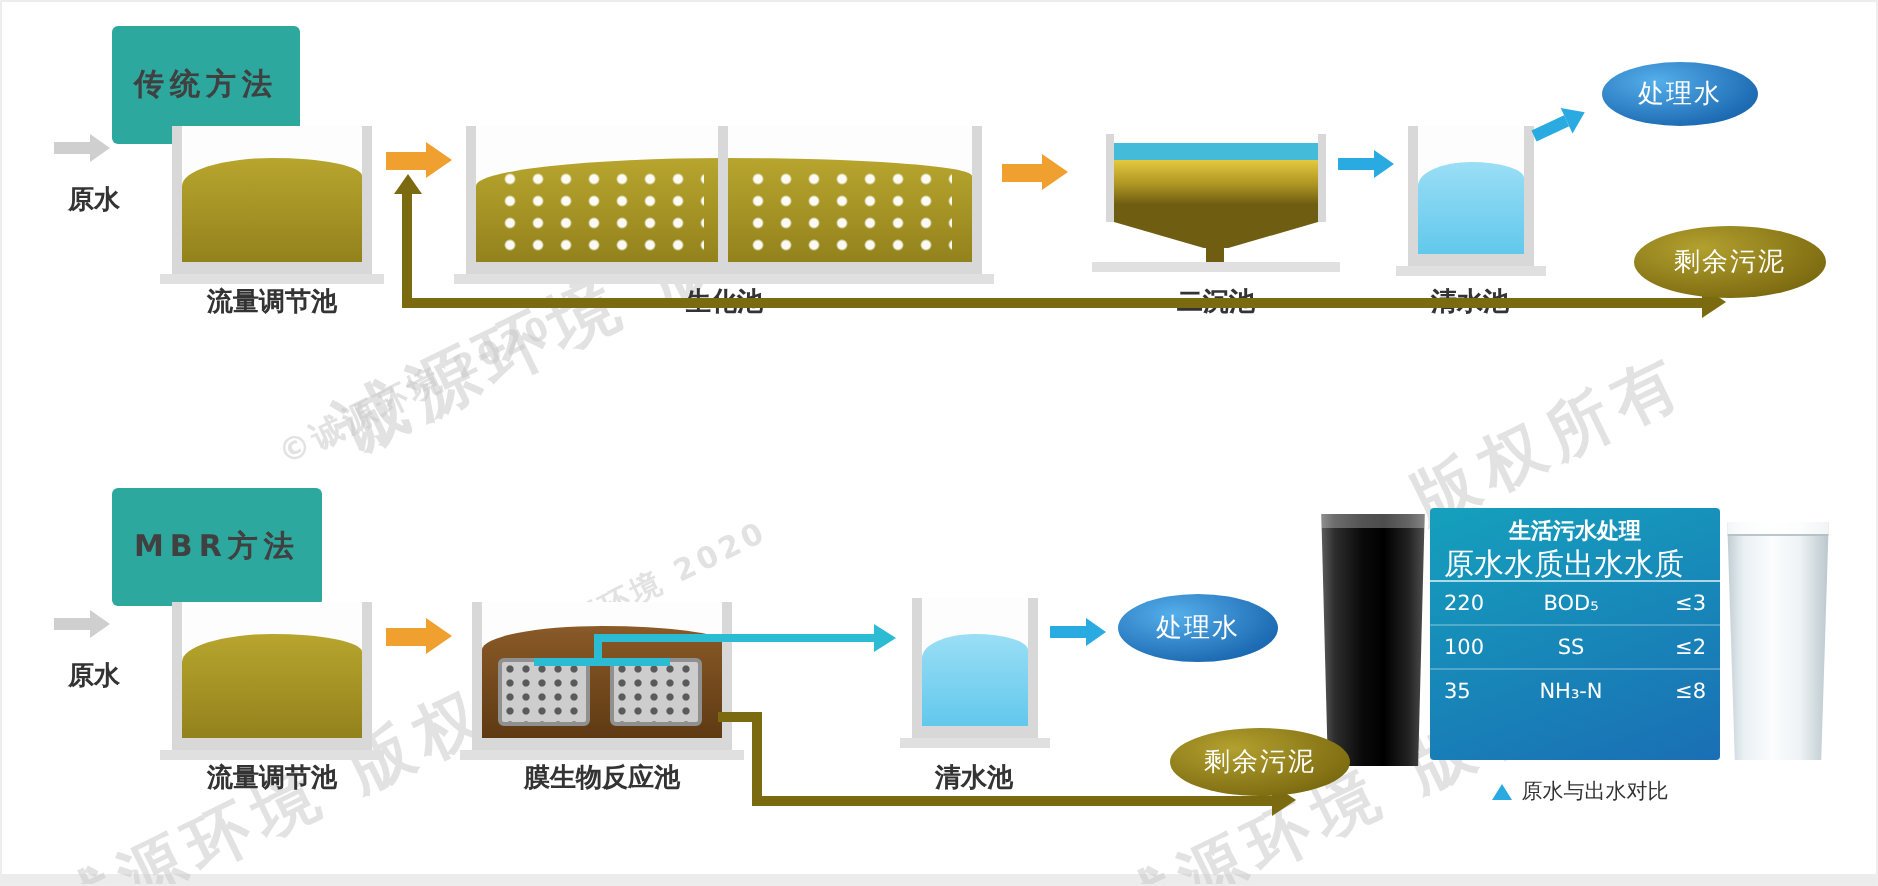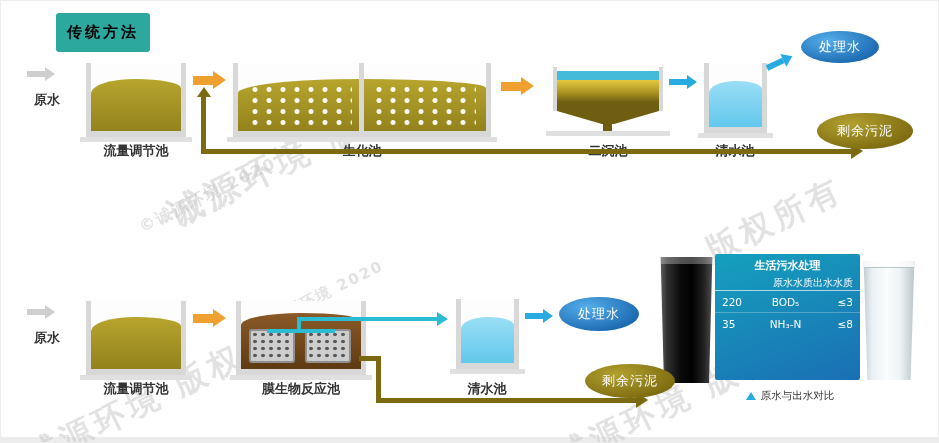--- a/index.html
+++ b/index.html
@@ -14,22 +14,22 @@
   .wm { position:absolute; color:#c7c7c7; opacity:.5; white-space:nowrap; font-weight:bold;
         transform:rotate(-26deg); transform-origin:left top; letter-spacing:5px; z-index:1; }
   .wm1 { left:160px; top:195px; font-size:34px; }
   .wm2 { left:135px; top:218px; font-size:16px; letter-spacing:2px; }
   .wm3 { left:18px;  top:438px; font-size:32px; }
   .wm4 { left:548px; top:438px; font-size:32px; }
   .wm5 { left:698px; top:232px; font-size:32px; }
   .wm6 { left:250px; top:318px; font-size:15px; letter-spacing:2px; }
 
   
-  .badge { position:absolute; background:#2da89e; color:#000000; font-size:15px; font-weight:bold;
-           padding:10px 11px; border-radius:3px; letter-spacing:3px; z-index:2; }
+  .badge { position:absolute; background:#2da89e; color:#404040; font-size:15px; font-weight:bold;
+           padding:20px 11px; border-radius:3px; letter-spacing:3px; z-index:2; }
 
   
   .tank { position:absolute; box-sizing:border-box; background:#fdfdfd; z-index:2;
           border-left:5px solid #d8d8d8; border-right:5px solid #d8d8d8; border-bottom:6px solid #d8d8d8; }
   .liquid { position:absolute; left:0; right:0; bottom:0; }
   .liquid.olive     { background:linear-gradient(180deg,#b7a52e,#93821c); border-radius:50% 50% 0 0 / 14px 9px 0 0; }
   .liquid.lightblue { background:linear-gradient(180deg,#9adef5,#62c8ec); border-radius:50% 50% 0 0 / 12px 8px 0 0; }
   .liquid.brown     { background:linear-gradient(180deg,#8a5a28,#5e3a12); border-radius:50% 50% 0 0 / 12px 8px 0 0; }
   .divider { position:absolute; top:0; bottom:0; left:121px; width:5px; background:#d8d8d8; }
   .bubbles { position:absolute; bottom:3px; height:44px; z-index:3;
@@ -79,22 +79,22 @@
 
   
   .pipe { position:absolute; background:#2bbcd4; z-index:4; }
   .pipe-head { position:absolute; width:0; height:0; z-index:4;
     border-top:7px solid transparent; border-bottom:7px solid transparent; border-left:11px solid #2bbcd4; }
 
   
   .qtable { position:absolute; left:714px; top:253px; width:145px; height:126px; box-sizing:border-box;
     background:linear-gradient(160deg,#15a0bd,#1a6fb4); color:#fff; z-index:3; border-radius:2px; padding:3px 0 0 0; }
   .qtable .title { text-align:center; font-weight:bold; font-size:11px; height:18px; line-height:18px; }
-  .qtable .thead { display:flex; justify-content:flex-end; padding:0 7px; height:15px; line-height:15px;
-    border-bottom:1px solid rgba(255,255,255,.65); font-size:10px; }
+  .qtable .thead { display:flex; justify-content:flex-start; padding:0 7px; height:15px; line-height:15px;
+    border-bottom:1px solid rgba(255,255,255,.65); font-size:15px; }
   .qtable .row { display:flex; align-items:center; height:21px; padding:0 7px; font-size:10.5px;
     border-bottom:1px solid rgba(255,255,255,.25); }
   .qtable .row:last-child { border-bottom:none; }
   .qtable .cin   { width:30px; text-align:left; }
   .qtable .cparam{ flex:1; text-align:center; }
   .qtable .cout  { width:34px; text-align:right; }
 
   
   .glass { position:absolute; z-index:2; }
   .glass.dark { left:658px; top:256px; width:55px; height:126px;
@@ -182,20 +182,21 @@
   </div>
 
   <div class="pill blue" style="left:800px;top:30px;width:78px;height:32px">处理水</div>
 
   <div class="sludge-head-up" style="left:196px;top:86px"></div>
   <div class="sludge-line" style="left:200px;top:96px;width:5px;height:57px"></div>
   <div class="sludge-line" style="left:200px;top:148px;width:650px;height:5px"></div>
   <div class="sludge-head-right" style="left:850px;top:142px"></div>
   <div class="pill sludge" style="left:816px;top:112px;width:96px;height:36px">剩余污泥</div>
 
+  <div class="badge" style="left:55px;top:243px">MBR方法</div>
 
   <div class="arrow slim gray" style="left:26px;top:304px">
     <span class="shaft"></span>
     <span class="head"></span>
   </div>
   <div class="raw-label" style="left:18px;top:328px">原水</div>
 
   <div class="tank" style="left:85px;top:300px;width:100px;height:74px">
     <div class="liquid olive" style="height:52px"></div>
   </div>
@@ -248,20 +249,25 @@
     <div class="thead">
       <span>原水水质</span>
       <span>出水水质</span>
     </div>
     <div class="row">
       <span class="cin">220</span>
       <span class="cparam">BOD₅</span>
       <span class="cout">≤3</span>
     </div>
     <div class="row">
+      <span class="cin">100</span>
+      <span class="cparam">SS</span>
+      <span class="cout">≤2</span>
+    </div>
+    <div class="row">
       <span class="cin">35</span>
       <span class="cparam">NH₃-N</span>
       <span class="cout">≤8</span>
     </div>
   </div>
 
   <div class="glass clear">
     <div class="rim"></div>
   </div>
 

